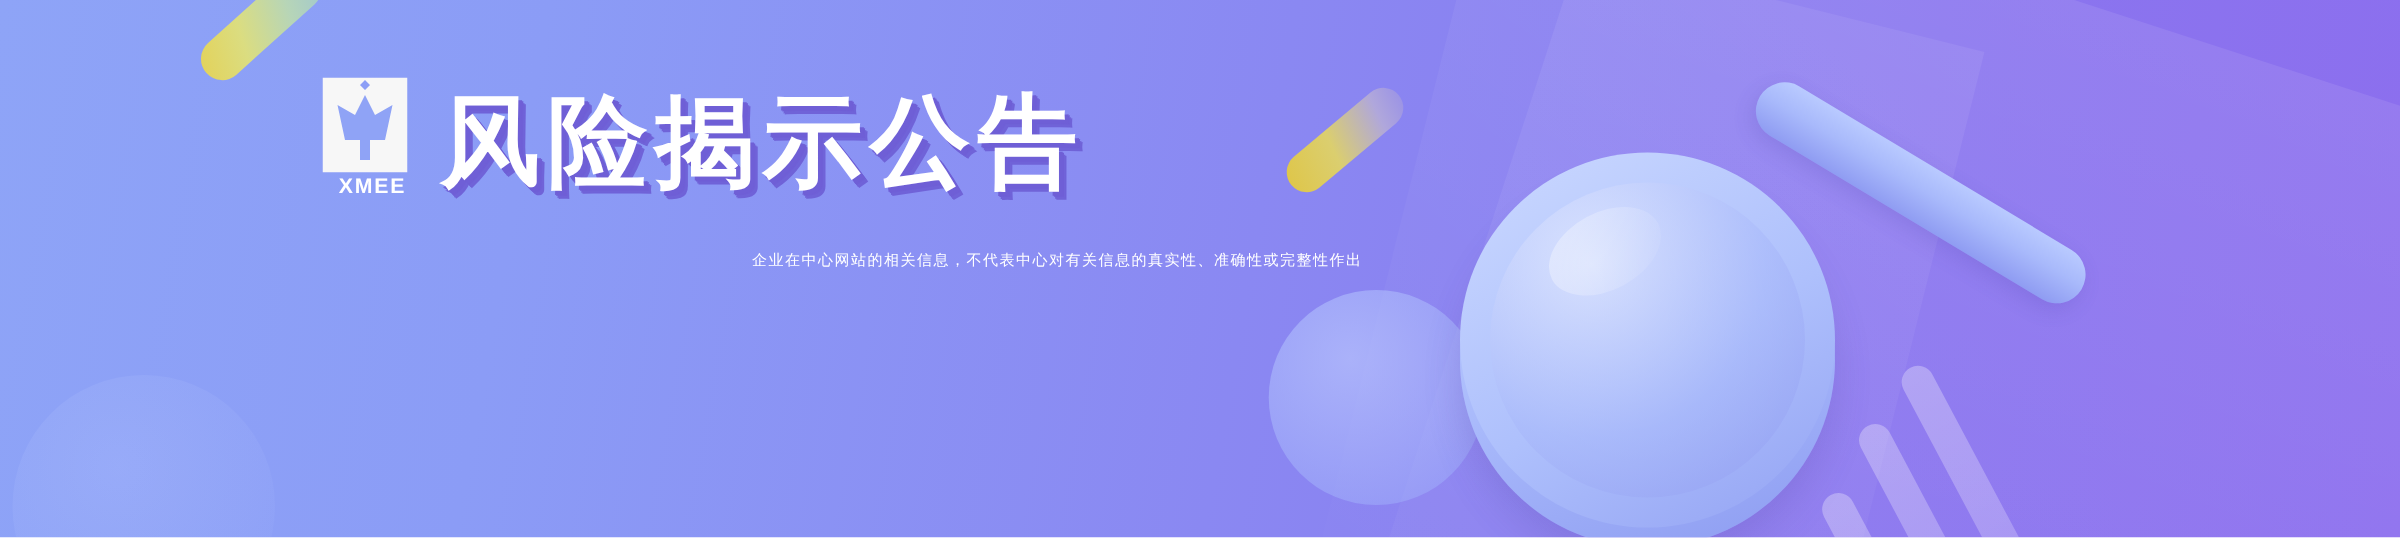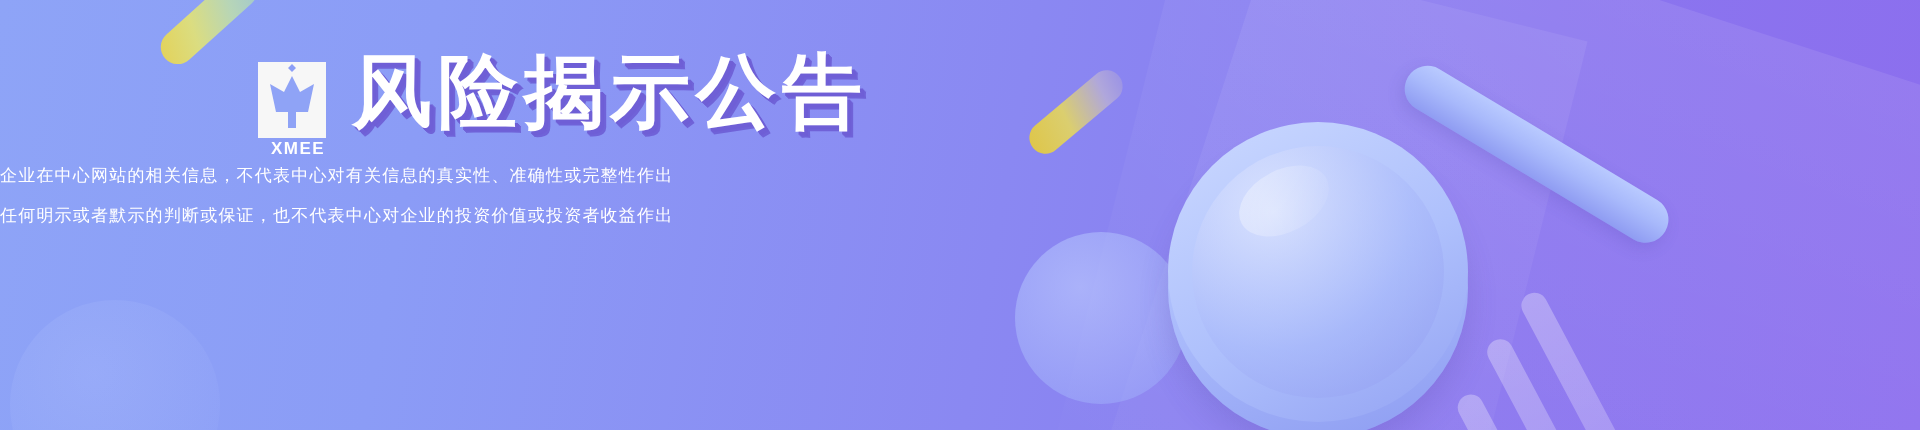--- a/index.html
+++ b/index.html
@@ -149,42 +149,42 @@
     font-weight:bold;
     letter-spacing:1.5px;
     color:#ffffff;
     line-height:1;
     text-align:center;
   }
 
   
   .title{
     position:absolute;
-    left:352px; top:52px;
+    left:352px; top:74px;
     font-size:80px;
     font-weight:bold;
     line-height:1;
     letter-spacing:6px;
     color:#ffffff;
     text-shadow:
        3px 3px 0 #6f5fd6,
        4px 4px 0 #6f5fd6,
        5px 5px 0 #7063d8,
        6px 6px 0 #7063d8;
     white-space:nowrap;
   }
 
   
   .desc{
     position:absolute;
-    left:0; top:156px;
+    left:0; top:188px;
     width:1090px;
-    text-align:left;
+    text-align:right;
     color:#ffffff;
-    font-size:17px;
+    font-size:12px;
     line-height:40px;
     letter-spacing:1.2px;
   }
   .desc p{margin:0;}
 </style>
 </head>
 <body>
 
 <div id="banner">
 
@@ -223,17 +223,16 @@
         <path fill="#f7f7f7" d="M2 2 H26 L34 10 L42 2 H66 V74 H2 Z"></path>
         <path fill="#8fa3f6" d="M12 22 L26 30 L34 14 L42 30 L56 22 L50 50 H38 V66 H30 V50 H18 Z"></path>
       </svg>
       <div class="logo-word">XMEE</div>
     </div>
 
     <div class="title">风险揭示公告</div>
 
     <div class="desc">
       <p>企业在中心网站的相关信息，不代表中心对有关信息的真实性、准确性或完整性作出</p>
-      <p>任何明示或者默示的判断或保证，也不代表中心对企业的投资价值或投资者收益作出</p>
     </div>
 
   </div>
 </div>
 
 </body></html>

